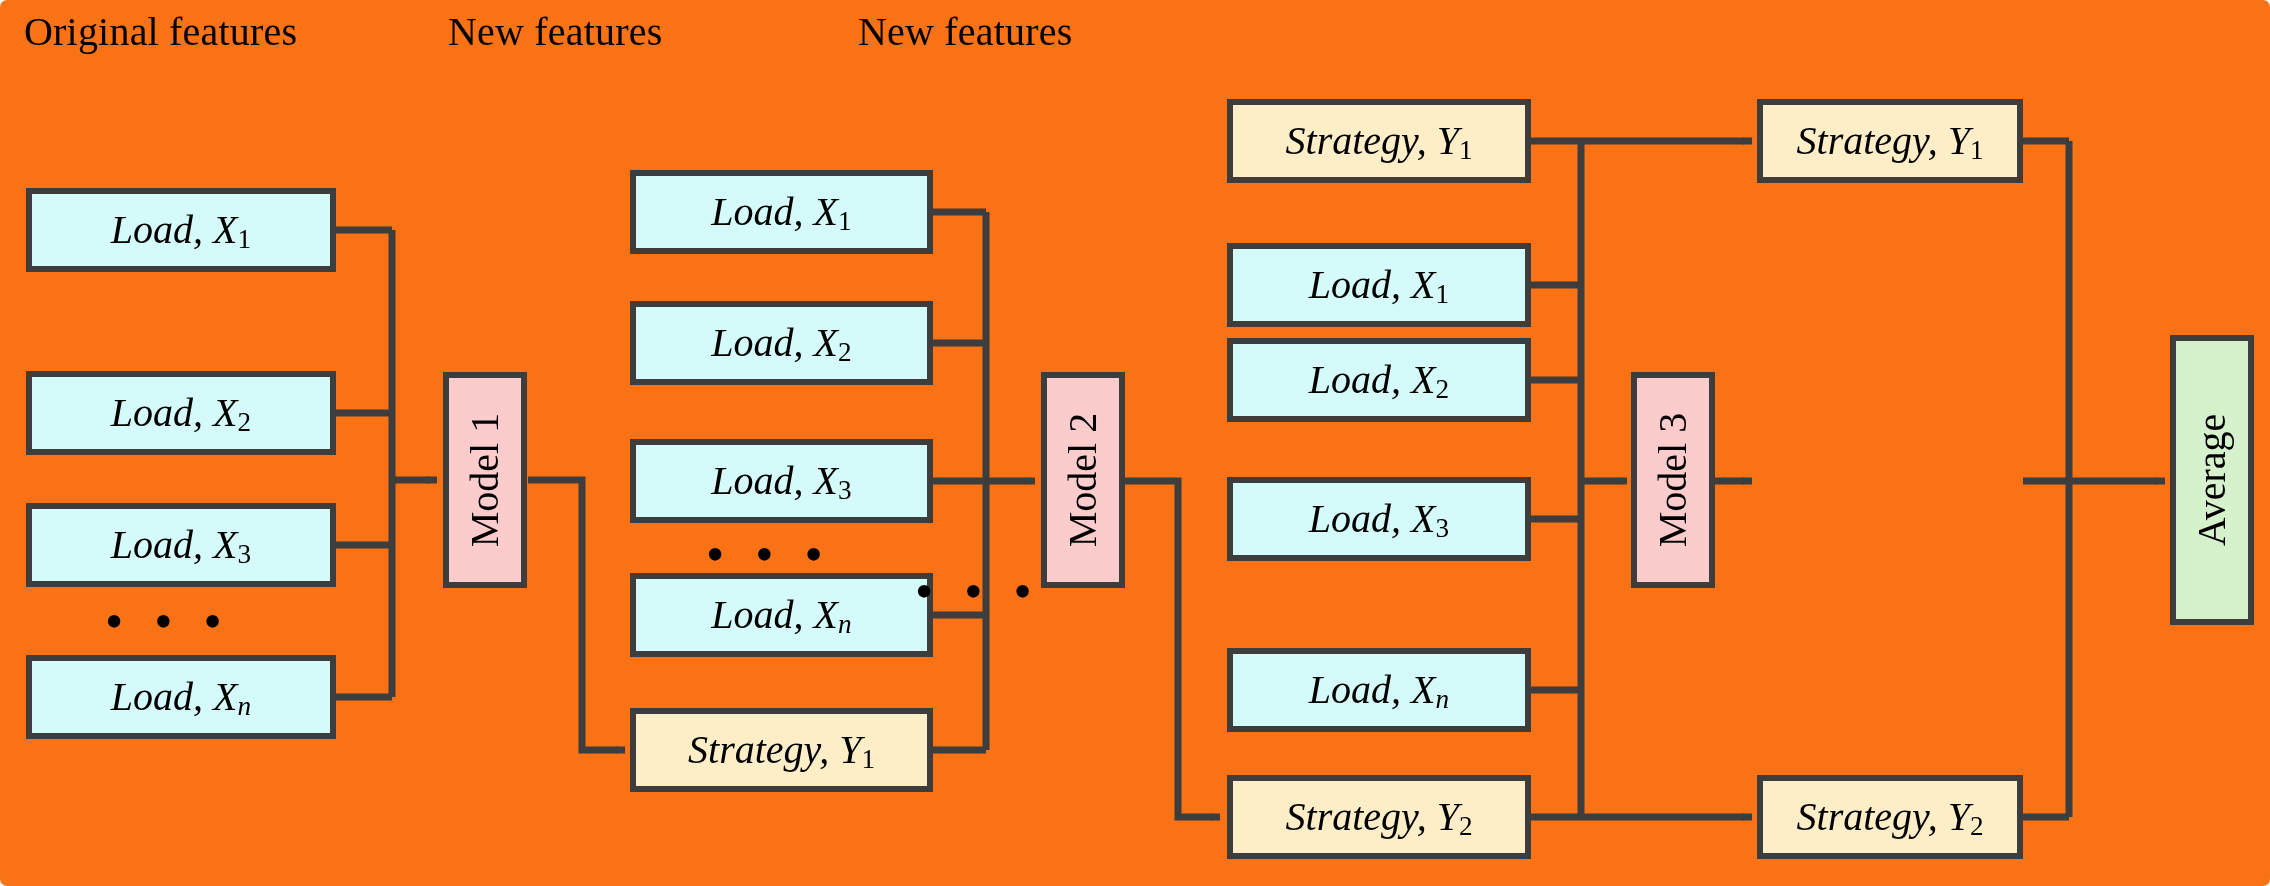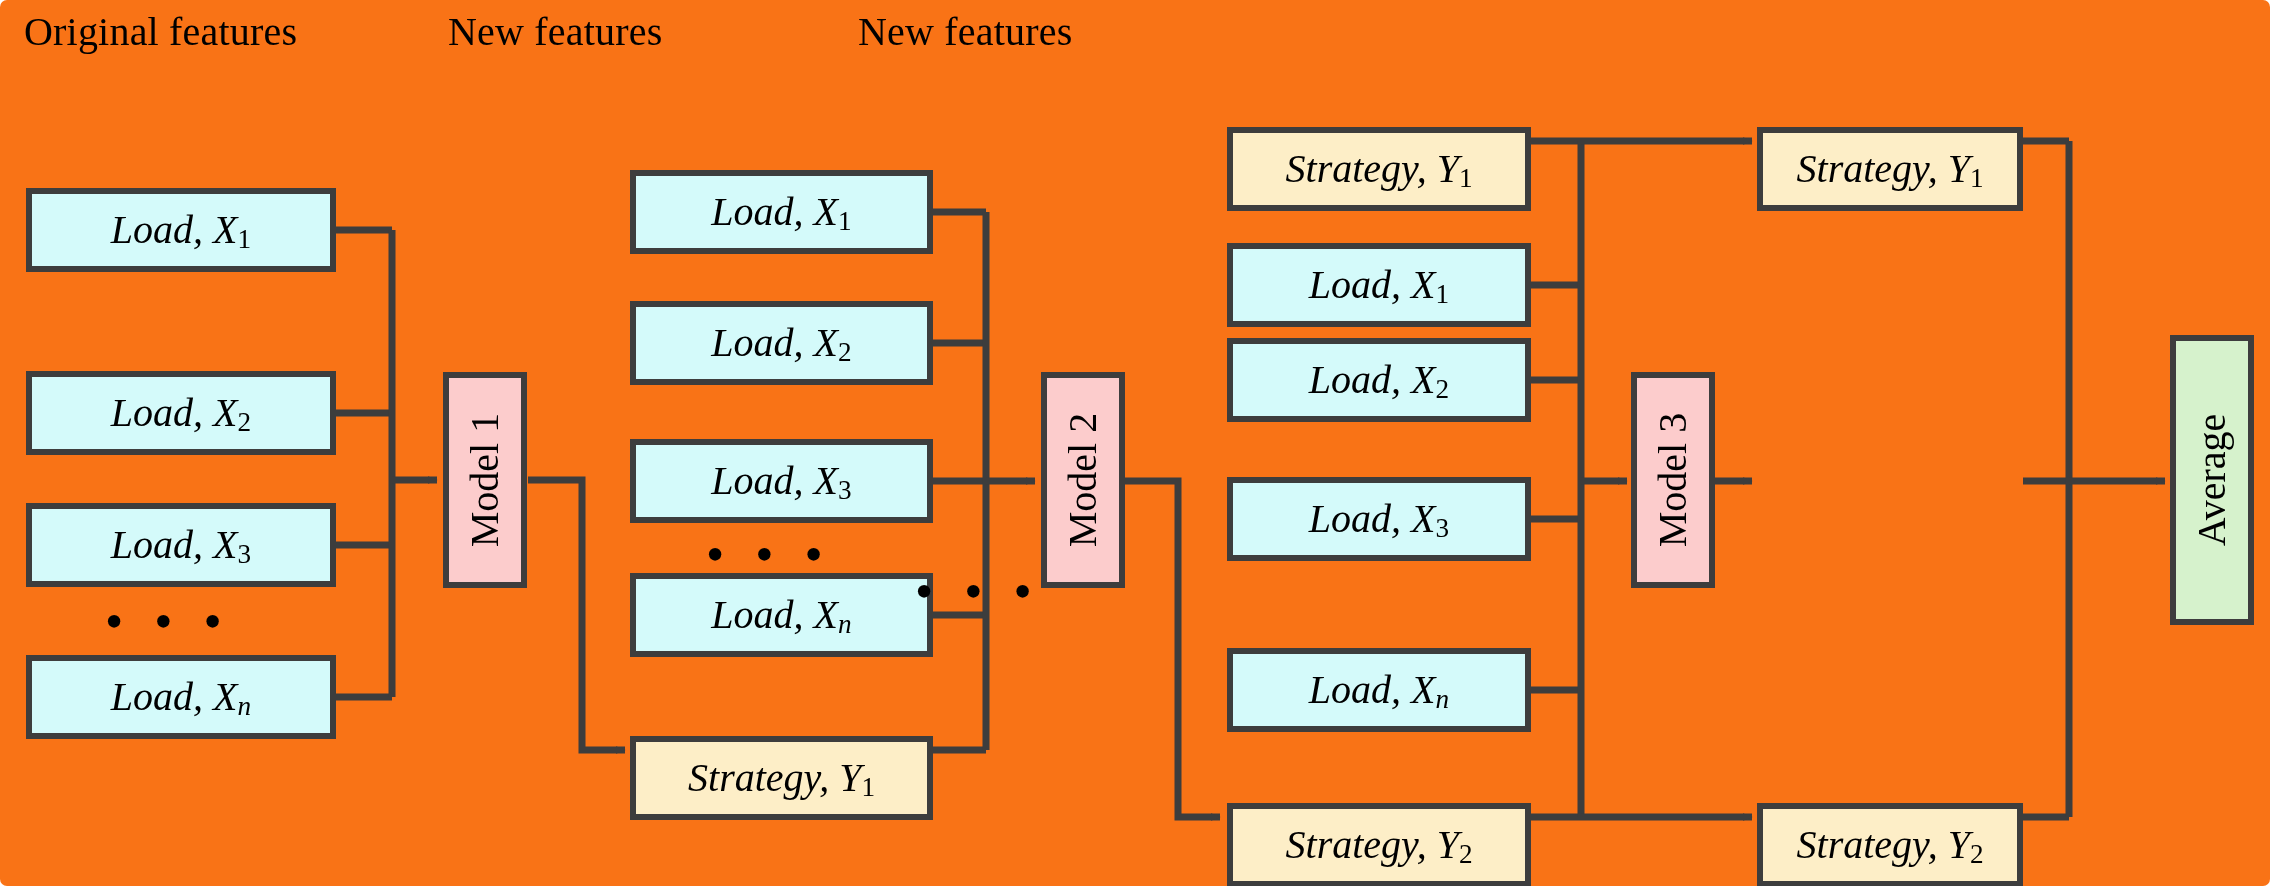--- a/index.html
+++ b/index.html
@@ -35,21 +35,21 @@
     box-sizing: border-box;
     border: 6px solid #3d3d3d;
     display: flex;
     align-items: center;
     justify-content: center;
     color: #000000;
     font-size: 40px;
     white-space: nowrap;
   }
   .node.feature { background: #d4fafa; }
-  .node.strategy { background: #fdeec7; margin-top: 28px; }
+  .node.strategy { background: #fdeec7; }
   .node.model {
     background: #fccccc;
   }
   .node.average {
     background: #d6f2cc;
   }
   .vnode-text {
     transform: rotate(-90deg);
     white-space: nowrap;
     font-size: 40px;

